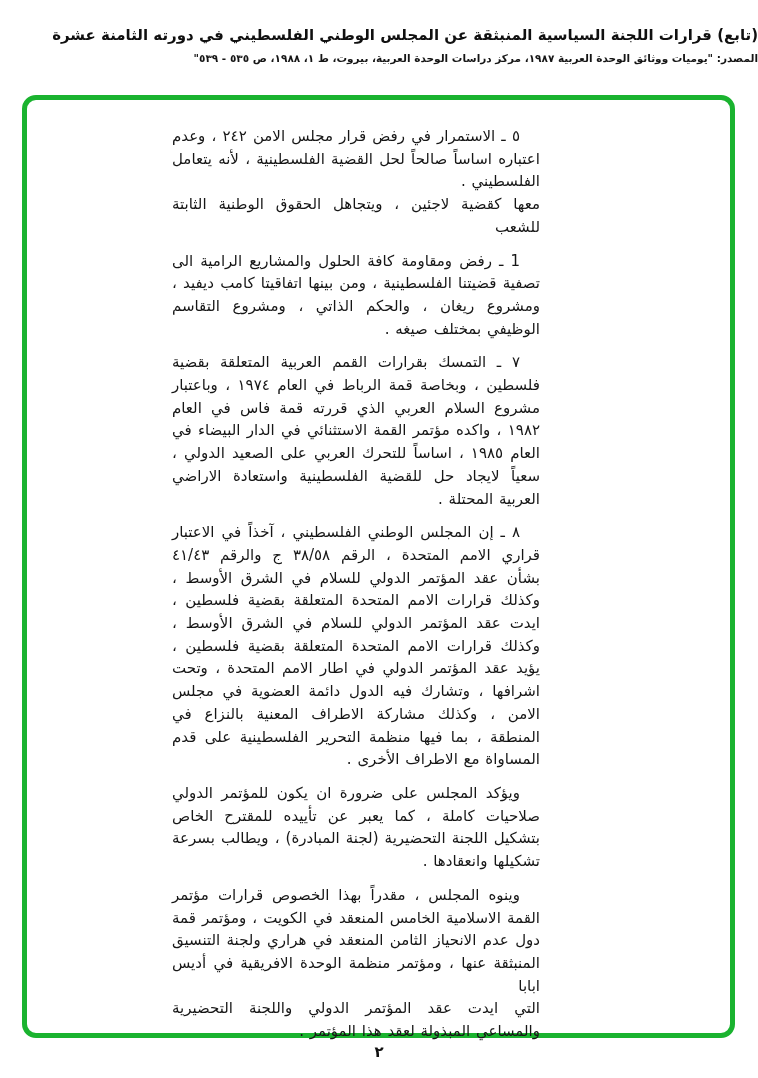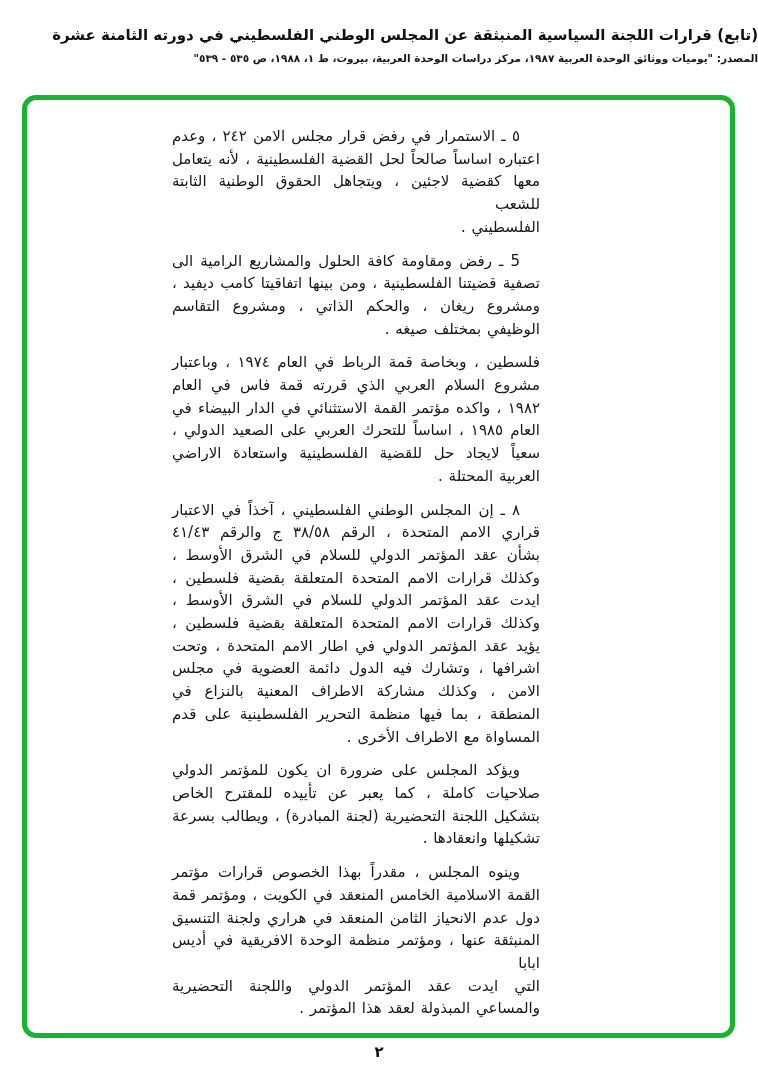--- a/index.html
+++ b/index.html
@@ -92,30 +92,31 @@
   <h1 class="doc-title">(تابع) قرارات اللجنة السياسية المنبثقة عن المجلس الوطني الفلسطيني في دورته الثامنة عشرة</h1>
   <div class="doc-source">المصدر: "يوميات ووثائق الوحدة العربية ١٩٨٧، مركز دراسات الوحدة العربية، بيروت، ط ١، ١٩٨٨، ص ٥٣٥ - ٥٣٩"</div>
 </div>
 
 <div class="doc-frame" style="border-color: rgb(26, 179, 47);">
   <div class="text-column">
 
   <div class="para">
         <div class="line first">٥ ـ الاستمرار في رفض قرار مجلس الامن ٢٤٢ ، وعدم</div>
         <div class="line">اعتباره اساساً صالحاً لحل القضية الفلسطينية ، لأنه يتعامل</div>
+        <div class="line last">الفلسطيني .</div>
         <div class="line">معها كقضية لاجئين ، ويتجاهل الحقوق الوطنية الثابتة للشعب</div>
-        <div class="line last">الفلسطيني .</div>
       </div>
       <div class="para">
-        <div class="line first">5 ـ رفض ومقاومة كافة الحلول والمشاريع الرامية الى</div>
+        <div class="line first">1 ـ رفض ومقاومة كافة الحلول والمشاريع الرامية الى</div>
         <div class="line">تصفية قضيتنا الفلسطينية ، ومن بينها اتفاقيتا كامب ديفيد ،</div>
         <div class="line">ومشروع ريغان ، والحكم الذاتي ، ومشروع التقاسم</div>
         <div class="line last">الوظيفي بمختلف صيغه .</div>
       </div>
       <div class="para">
+        <div class="line first">٧ ـ التمسك بقرارات القمم العربية المتعلقة بقضية</div>
         <div class="line">فلسطين ، وبخاصة قمة الرباط في العام ١٩٧٤ ، وباعتبار</div>
         <div class="line">مشروع السلام العربي الذي قررته قمة فاس في العام</div>
         <div class="line">١٩٨٢ ، واكده مؤتمر القمة الاستثنائي في الدار البيضاء في</div>
         <div class="line">العام ١٩٨٥ ، اساساً للتحرك العربي على الصعيد الدولي ،</div>
         <div class="line">سعياً لايجاد حل للقضية الفلسطينية واستعادة الاراضي</div>
         <div class="line last">العربية المحتلة .</div>
       </div>
       <div class="para">
         <div class="line first">٨ ـ إن المجلس الوطني الفلسطيني ، آخذاً في الاعتبار</div>
         <div class="line">قراري الامم المتحدة ، الرقم ٣٨/٥٨ ج والرقم ٤١/٤٣</div>

